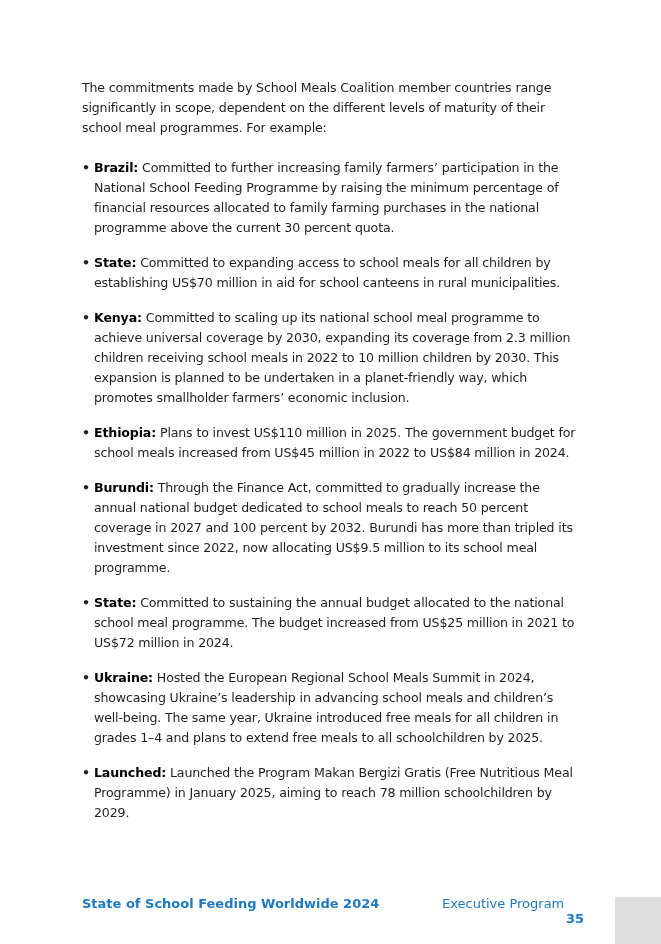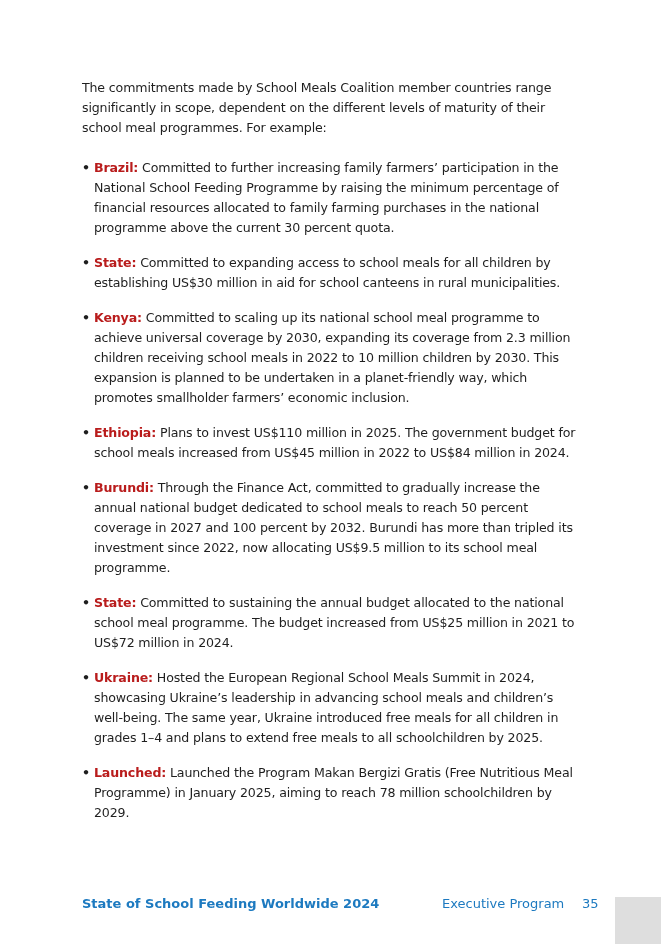--- a/index.html
+++ b/index.html
@@ -47,21 +47,21 @@
       letter-spacing: -0.15px;
     }
     .bullet .dot {
       position: absolute;
       left: 0;
       top: 0;
       font-weight: bold;
     }
     .bullet .name {
       font-weight: bold;
-      color: #b91c1c;
+      color: #000000;
     }
     .footer {
       position: absolute;
       top: 896px;
       left: 82px;
       width: 500px;
       height: 16px;
       font-size: 13px;
       color: #1d7ac0;
     }
@@ -72,23 +72,22 @@
       font-weight: bold;
     }
     .footer .section {
       position: absolute;
       left: 360px;
       top: 0;
     }
     .footer .pagenum {
       position: absolute;
       left: 484px;
-      top: 0;
-      font-weight: normal;
-      margin-left: 16px;
+      top: 15px;
+      font-weight: bold;
     }
     .corner-box {
       position: absolute;
       left: 615px;
       top: 897px;
       width: 46px;
       height: 47px;
       background: #dedede;
     }
   </style>
@@ -97,21 +96,21 @@
 
 <div class="page">
   <div class="content">
     <p class="intro">The commitments made by School Meals Coalition member countries range significantly in scope, dependent on the different levels of maturity of their school meal programmes. For example:</p>
 
     <ul class="bullets">
       <li class="bullet">
         <span class="dot">•</span><span class="name">Brazil:</span><span> Committed to further increasing family farmers’ participation in the National School Feeding Programme by raising the minimum percentage of financial resources allocated to family farming purchases in the national programme above the current 30 percent quota.</span>
       </li>
       <li class="bullet">
-        <span class="dot">•</span><span class="name">State:</span><span> Committed to expanding access to school meals for all children by establishing US$30 million in aid for school canteens in rural municipalities.</span>
+        <span class="dot">•</span><span class="name">State:</span><span> Committed to expanding access to school meals for all children by establishing US$70 million in aid for school canteens in rural municipalities.</span>
       </li>
       <li class="bullet">
         <span class="dot">•</span><span class="name">Kenya:</span><span> Committed to scaling up its national school meal programme to achieve universal coverage by 2030, expanding its coverage from 2.3 million children receiving school meals in 2022 to 10 million children by 2030. This expansion is planned to be undertaken in a planet-friendly way, which promotes smallholder farmers’ economic inclusion.</span>
       </li>
       <li class="bullet">
         <span class="dot">•</span><span class="name">Ethiopia:</span><span> Plans to invest US$110 million in 2025. The government budget for school meals increased from US$45 million in 2022 to US$84 million in 2024.</span>
       </li>
       <li class="bullet">
         <span class="dot">•</span><span class="name">Burundi:</span><span> Through the Finance Act, committed to gradually increase the annual national budget dedicated to school meals to reach 50 percent coverage in 2027 and 100 percent by 2032. Burundi has more than tripled its investment since 2022, now allocating US$9.5 million to its school meal programme.</span>
       </li>

